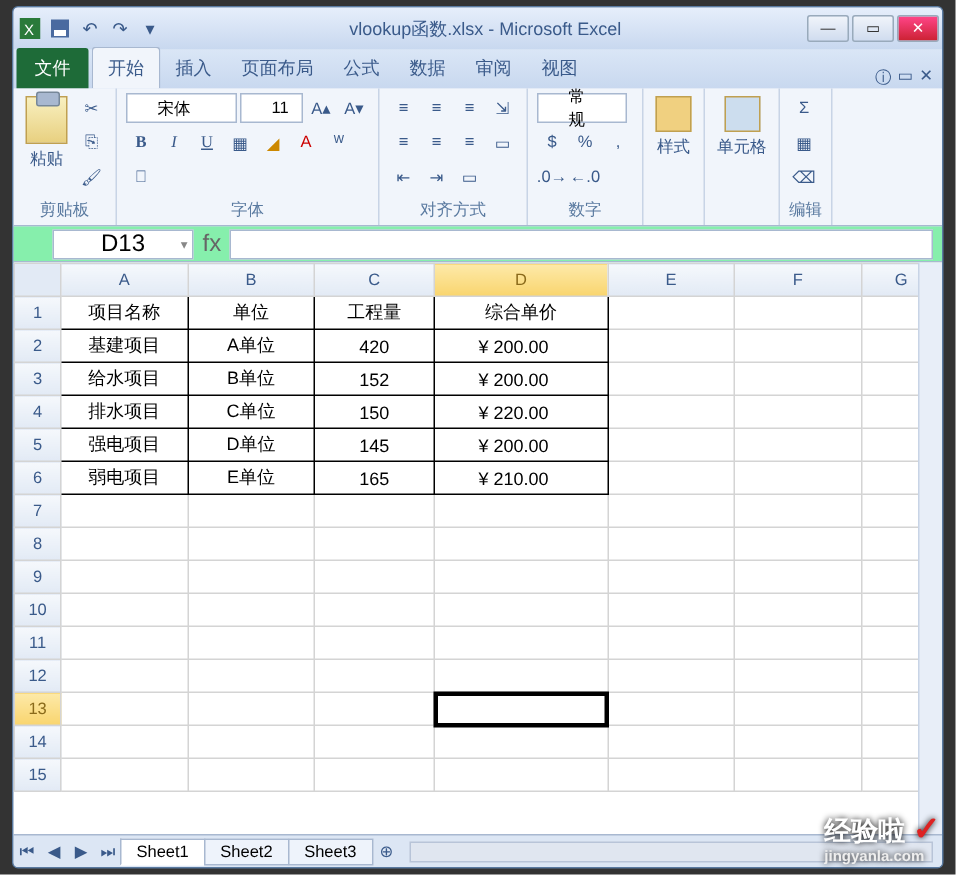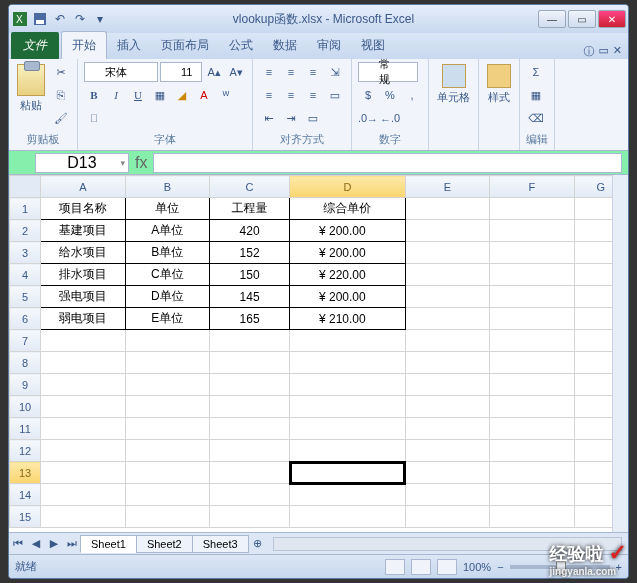--- a/index.html
+++ b/index.html
@@ -12,21 +12,21 @@
 .qat { display: flex; gap: 2px; align-items: center; }
 .qat-btn { width: 18px; height: 18px; display: flex; align-items: center; justify-content: center; color: #3a5a8a; font-size: 12px; }
 .title-text { flex: 1; text-align: center; color: #3a5a8a; font-size: 12px; }
 .win-controls { display: flex; gap: 2px; }
 .win-btn { width: 28px; height: 18px; border: 1px solid #9ab; background: linear-gradient(#f0f4fa, #d0dcef); display: flex; align-items: center; justify-content: center; font-size: 10px; color: #333; border-radius: 2px; }
 .win-btn.close { background: linear-gradient(#f48,#c23); color: #fff; }
 
 
 .tabs { height: 26px; background: linear-gradient(#dae6f6,#c8d8ef); display: flex; align-items: flex-end; padding-left: 2px; font-size: 12px; }
 .tab { padding: 5px 10px; color: #3a5a8a; }
-.tab.file { background: #1e6b38; color: #fff; border-radius: 2px 2px 0 0; margin-right: 2px; padding: 5px 12px; font-style: italic; }
+.tab.file { background: #1e6b38; color: #fff; border-radius: 2px 2px 0 0; margin-right: 2px; padding: 5px 12px; }
 .tab.active { background: #f1f5fb; border: 1px solid #a8b8d0; border-bottom: none; border-radius: 3px 3px 0 0; }
 .tab-right { margin-left: auto; display: flex; gap: 4px; padding-right: 6px; color: #3a5a8a; font-size: 11px; }
 
 
 .ribbon { background: #f1f5fb; border-bottom: 1px solid #a8b8d0; display: flex; height: 92px; font-size: 11px; }
 .rgroup { border-right: 1px solid #c8d4e6; padding: 3px 6px; display: flex; flex-direction: column; justify-content: space-between; }
 .rgroup-label { text-align: center; color: #5a7aa0; font-size: 11px; padding-top: 2px; }
 .rgroup-body { display: flex; align-items: flex-start; gap: 4px; flex: 1; }
 .big-btn { display: flex; flex-direction: column; align-items: center; gap: 2px; padding: 2px; color: #3a5a8a; }
 .big-btn .ico { width: 24px; height: 24px; background: #f0d080; border: 1px solid #c0a050; }
@@ -209,32 +209,32 @@
           <span class="ibtn">.0→</span>
           <span class="ibtn">←.0</span>
         </div>
       </div>
       <div class="rgroup-label">数字</div>
     </div>
 
     <div class="rgroup">
       <div class="rgroup-body">
         <div class="big-btn">
+          <div class="ico"></div>
+          <span>样式</span>
+        </div>
+      </div>
+      <div class="rgroup-label"></div>
+    </div>
+
+    <div class="rgroup">
+      <div class="rgroup-body">
+        <div class="big-btn">
           <div class="ico" style="background:#cde"></div>
           <span>单元格</span>
-        </div>
-      </div>
-      <div class="rgroup-label"></div>
-    </div>
-
-    <div class="rgroup">
-      <div class="rgroup-body">
-        <div class="big-btn">
-          <div class="ico"></div>
-          <span>样式</span>
         </div>
       </div>
       <div class="rgroup-label"></div>
     </div>
 
     <div class="rgroup">
       <div class="rgroup-body col">
         <span class="ibtn">Σ</span>
         <span class="ibtn">▦</span>
         <span class="ibtn">⌫</span>
@@ -422,32 +422,20 @@
     <span class="nav-btn">◀</span>
     <span class="nav-btn">▶</span>
     <span class="nav-btn">⏭</span>
     <div class="sheet-tab active">Sheet1</div>
     <div class="sheet-tab">Sheet2</div>
     <div class="sheet-tab">Sheet3</div>
     <span class="nav-btn">⊕</span>
     <div class="hscroll"></div>
   </div>
 
-  <div class="status">
-    <span>就绪</span>
-    <div class="status-right">
-      <div class="view-btn"></div>
-      <div class="view-btn"></div>
-      <div class="view-btn"></div>
-      <span>100%</span>
-      <span>−</span>
-      <div class="zoom-slider"></div>
-      <span>+</span>
-    </div>
-  </div>
 
 </div>
 
 <div class="watermark">
   <div>
     <span>经验啦</span>
     <span class="check">✓</span>
     <span class="sub">jingyanla.com</span>
   </div>
 </div>

